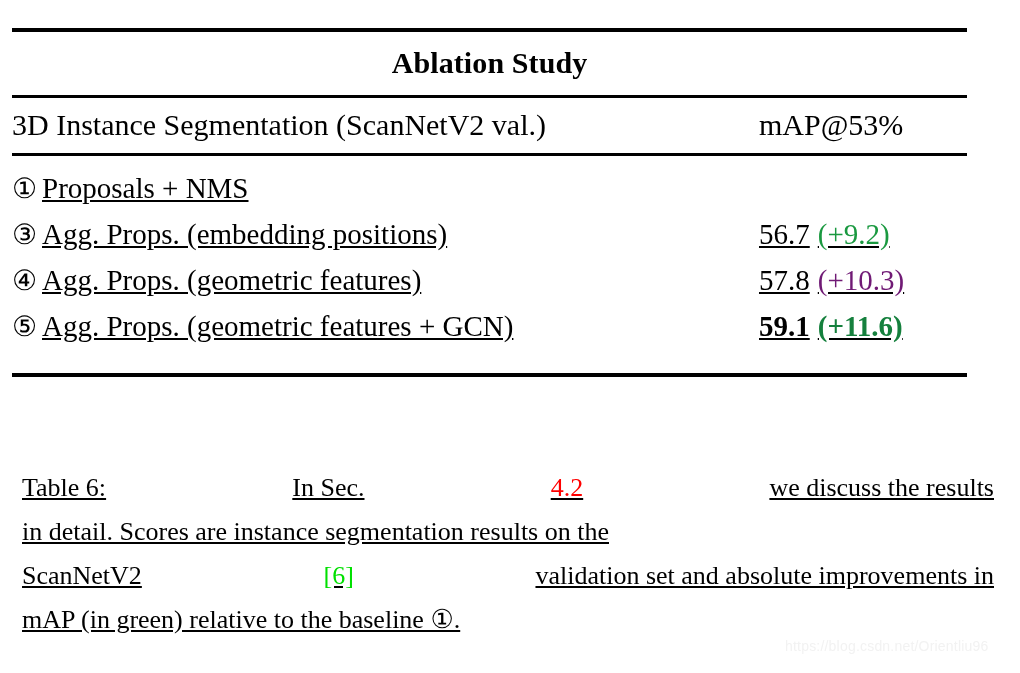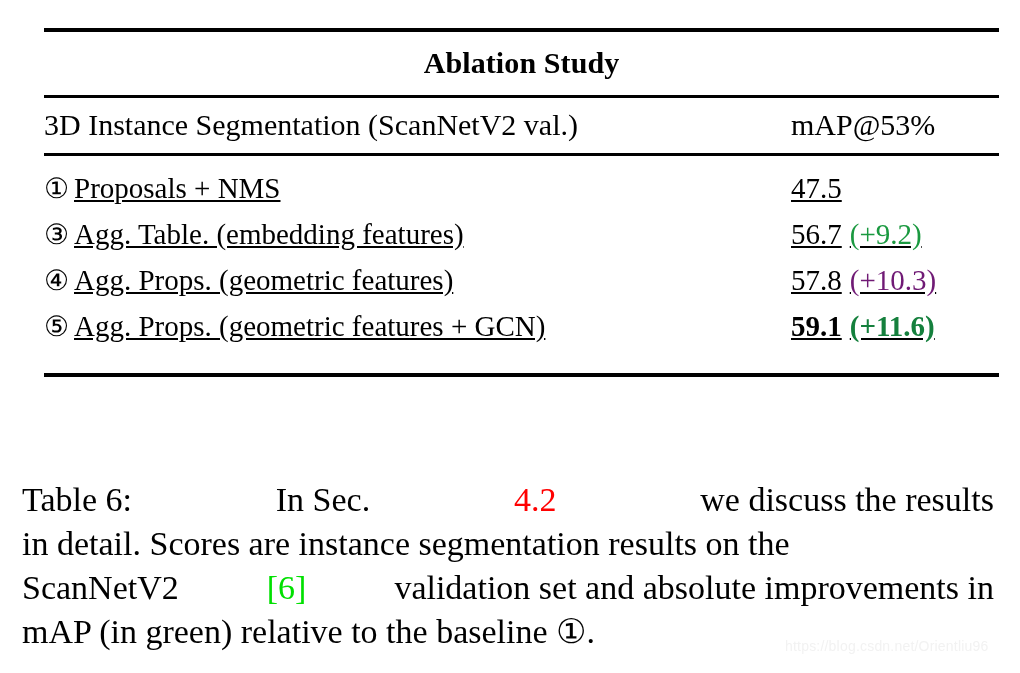--- a/index.html
+++ b/index.html
@@ -12,21 +12,21 @@
     height: 673px;
     position: relative;
     overflow: hidden;
     font-family: "Liberation Serif", "DejaVu Serif", serif;
     color: #000000;
   }
 
   
   #table-figure {
     position: absolute;
-    left: 44px;
+    left: 12px;
     top: 28px;
     width: 955px;
   }
 
   .rule {
     background: #000000;
     width: 100%;
   }
   .rule-top    { height: 4px; }
   .rule-mid    { height: 3px; }
@@ -87,25 +87,26 @@
   }
   .row-value.bold .score { font-weight: bold; }
   .delta {
     margin-left: 8px;
   }
 
   
   #caption {
     position: absolute;
     left: 22px;
-    top: 478px;
+    top: 466px;
     width: 972px;
-    font-size: 34px;
+    font-size: 26px;
     line-height: 44px;
     text-align: justify;
+    text-decoration: underline;
   }
   #caption .cap-line {
     display: block;
     white-space: nowrap;
   }
   #caption .cap-line.justify {
     display: flex;
     justify-content: space-between;
   }
   .bold { font-weight: bold; }
@@ -139,29 +140,26 @@
   </div>
 
   <div class="rule rule-head"></div>
 
   <div id="table-body">
 
     <div class="data-row">
       <div class="row-desc">
         <span class="row-marker">①</span><span>Proposals + NMS</span>
       </div>
-      <div class="row-value">
-        <span class="score">47.5</span><span class="delta" style="color: rgb(26, 153, 64);"></span>
-      </div>
-    </div>
-
-
-    <div class="data-row">
-      <div class="row-desc">
-        <span class="row-marker">③</span><span>Agg. Table. (embedding features)</span>
+    </div>
+
+
+    <div class="data-row">
+      <div class="row-desc">
+        <span class="row-marker">③</span><span>Agg. Props. (embedding positions)</span>
       </div>
       <div class="row-value">
         <span class="score">56.7</span><span class="delta" style="color: rgb(26, 153, 64);">(+9.2)</span>
       </div>
     </div>
 
     <div class="data-row">
       <div class="row-desc">
         <span class="row-marker">④</span><span>Agg. Props. (geometric features)</span>
       </div>

